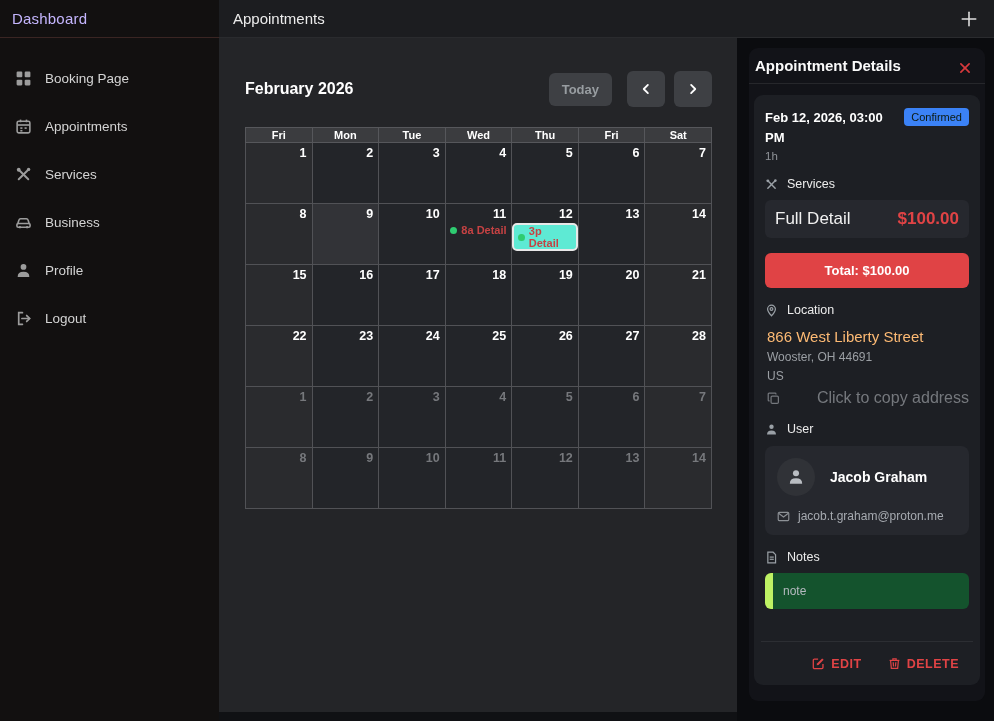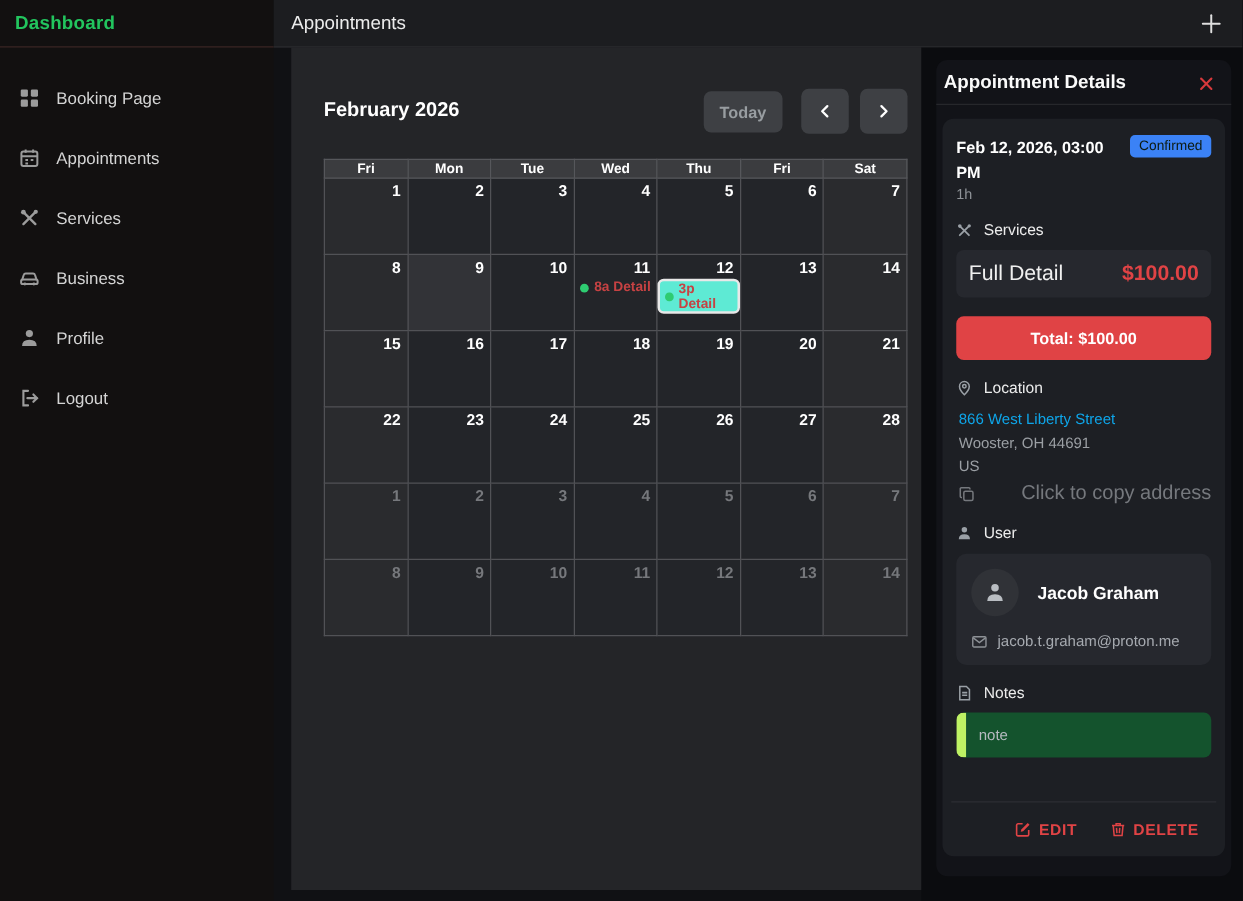--- a/index.html
+++ b/index.html
@@ -4,35 +4,35 @@
 <style>
   * { margin:0; padding:0; box-sizing:border-box; }
   html,body { width:994px; height:721px; background:#101114; overflow:hidden;
               font-family:"Liberation Sans", sans-serif; }
   #app { position:relative; width:994px; height:721px; }
 
   
   .sidebar { position:absolute; left:0; top:0; width:219px; height:721px; background:#121010; }
   .sidebar-header { height:38px; display:flex; align-items:center; padding:0 12px;
                     border-bottom:1px solid #3a2523; }
-  .app-title { color:#22c55e; font-size:15px; font-weight:bold; letter-spacing:.2px; }
+  .app-title { color:#c4b5fd; font-size:15px; font-weight:normal; letter-spacing:.2px; }
   .menu { padding-top:16px; }
   .menu-item { height:48px; display:flex; align-items:center; gap:13px; padding-left:15px;
                color:#d4d4d4; font-size:13.5px; cursor:pointer; }
   .menu-item .ic { width:17px; height:17px; color:#9c9c9c; flex:0 0 17px; }
   .ic svg { width:100%; height:100%; display:block; }
 
   
   .topbar { position:absolute; left:219px; top:0; width:775px; height:38px; background:#1c1d20;
             border-bottom:1px solid #2a2b2e; display:flex; align-items:center; padding:0 16px 0 14px; }
   .page-title { color:#ececec; font-size:15px; }
   .add-btn { margin-left:auto; width:18px; height:18px; color:#dedede; cursor:pointer; }
 
   
-  .cal-panel { position:absolute; left:233px; top:38px; width:518px; height:674px; background:#242528; }
+  .cal-panel { position:absolute; left:219px; top:38px; width:518px; height:674px; background:#242528; }
   .cal-head { position:absolute; left:26px; top:33px; width:467px; display:flex; align-items:center; }
   .cal-title { color:#fff; font-size:16px; font-weight:bold; }
   .cal-controls { margin-left:auto; display:flex; align-items:center; }
   .btn-today { background:#3e4044; color:#989da1; border:none; border-radius:6px; font-size:13px;
                font-weight:bold; padding:9px 13px; font-family:inherit; cursor:pointer; }
   .btn-nav { width:38px; height:36px; background:#3e4044; border:none; border-radius:6px;
              color:#fff; display:flex; align-items:center; justify-content:center; cursor:pointer; }
   .btn-nav svg { width:12px; height:12px; }
   .btn-prev { margin-left:15px; } .btn-next { margin-left:9px; }
 
@@ -69,21 +69,21 @@
            border-radius:4px; }
   .duration { color:#8f9398; font-size:11.5px; margin-top:3px; }
   .sec-label { display:flex; align-items:center; gap:9px; margin-top:15px; font-size:12.5px; color:#ececec; }
   .sec-label .ic { width:13px; height:13px; color:#9aa0a6; flex:0 0 13px; }
   .service-row { margin-top:9px; background:#26282e; border-radius:6px; padding:9px 10px;
                  display:flex; font-size:17px; color:#f0f0f0; }
   .price { margin-left:auto; color:#e04345; font-weight:bold; }
   .total-btn { margin-top:15px; width:100%; height:35px; background:#e04345; border:none;
                border-radius:6px; color:#fff; font-weight:bold; font-size:13px;
                font-family:inherit; cursor:pointer; }
-  .addr1 { margin-top:11px; margin-left:2px; color:#0ea5e9; font-size:12px; }
+  .addr1 { margin-top:11px; margin-left:2px; color:#fdba74; font-size:15px; }
   .addr-sub { margin-top:5px; margin-left:2px; color:#9b9fa4; font-size:12px; }
   .copy-row { display:flex; align-items:center; gap:7px; margin-top:6px; margin-left:2px;
               color:#75787d; font-size:16px; cursor:pointer;justify-content:space-between; }
   .copy-row .ic { width:13px; height:13px; flex:0 0 13px; }
   .user-card { margin-top:10px; background:#26282e; border-radius:8px; padding:12px; }
   .user-row { display:flex; align-items:center; gap:15px; }
   .avatar { width:38px; height:38px; border-radius:50%; background:#303237; display:flex;
             align-items:center; justify-content:center; color:#b9bdc2; }
   .avatar svg { width:18px; height:18px; }
   .uname { color:#fff; font-size:14px; font-weight:bold; }

